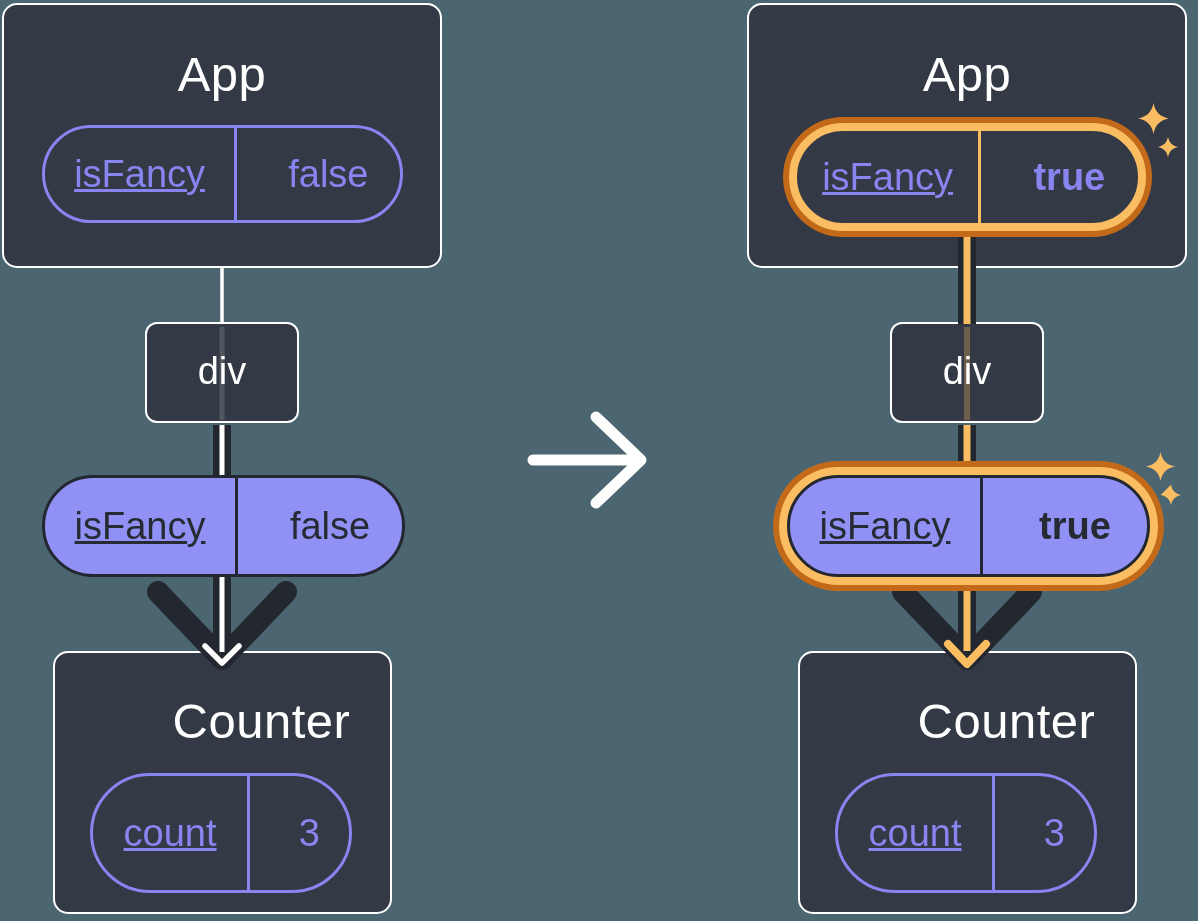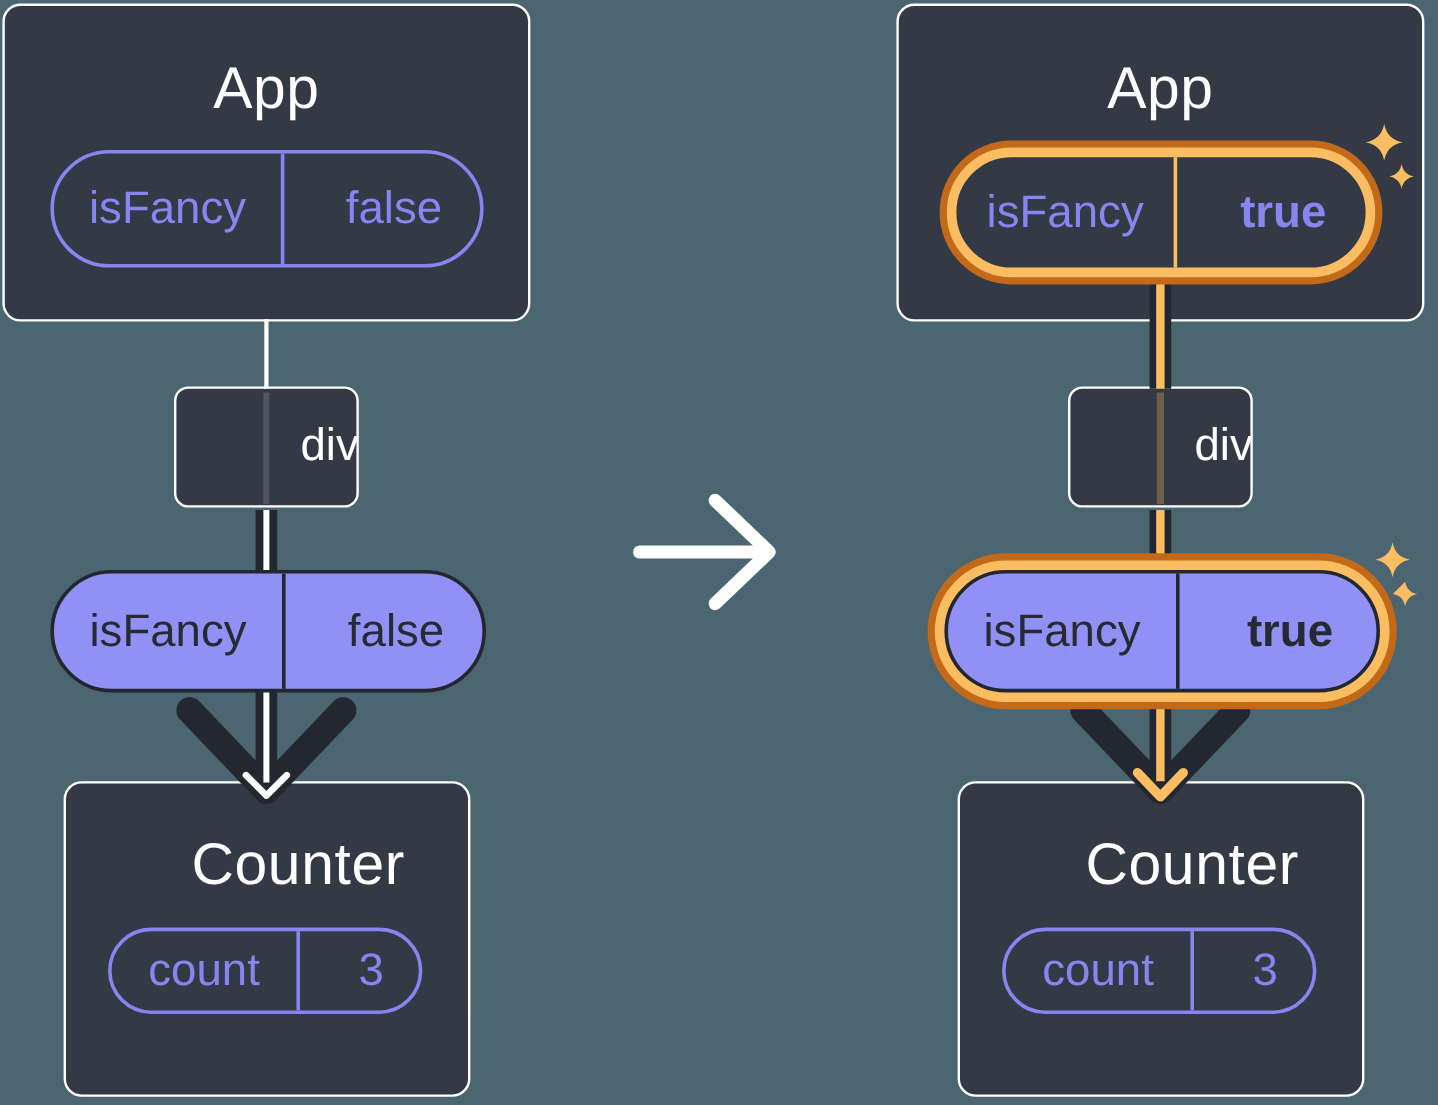--- a/index.html
+++ b/index.html
@@ -15,52 +15,52 @@
   #tree-before{left:0;}
   #tree-after{left:745px;}
 
   .card{position:absolute;background:var(--card,#343946);border:2.5px solid var(--white,#fff);z-index:1;}
   .app-card{left:2px;top:3px;width:440px;height:265px;border-radius:15px;}
   .div-card{left:145px;top:322px;width:154px;height:101px;border-radius:12px;}
   .counter-card{left:53px;top:651px;width:339px;height:263px;border-radius:15px;}
 
   .title{position:absolute;color:var(--white,#fff);font-size:49px;font-weight:500;text-align:center;z-index:3;letter-spacing:.5px;}
   .app-title{left:2px;top:54px;width:440px;line-height:40px;}
-  .counter-title{left:50px;top:701px;width:397px;line-height:40px;}
-  .div-label{position:absolute;left:145px;top:322px;width:154px;height:101px;line-height:98px;text-align:right;color:var(--white,#fff);font-size:38px;font-weight:500;z-index:3;}
+  .counter-title{left:63px;top:701px;width:397px;line-height:40px;}
+  .div-label{position:absolute;left:145px;top:322px;width:154px;height:101px;line-height:98px;text-align:center;color:var(--white,#fff);font-size:38px;font-weight:500;z-index:3;}
 
   .connectors,.next-arrow,.sparkle{position:absolute;pointer-events:none;}
   .connectors{left:0;top:0;width:460px;height:921px;z-index:2;}
   .connectors path{fill:none;}
   .edge-white{stroke:var(--white,#fff);stroke-width:3.5;}
   .trace-white{stroke:rgba(255,255,255,.15);stroke-width:5;}
   .trace-orange{stroke:rgba(250,189,98,.3);stroke-width:6;}
   .shaft-dark{stroke:var(--dark,#23272F);stroke-width:18;}
   .chev-dark{stroke:var(--dark,#23272F);stroke-width:22;stroke-linecap:round;stroke-linejoin:round;}
   .core-white{stroke:var(--white,#fff);stroke-width:5;}
   .tip-white{stroke:var(--white,#fff);stroke-width:5.5;stroke-linecap:round;stroke-linejoin:round;}
   .core-orange{stroke:var(--orange-light,#FABD62);stroke-width:7;}
   .tip-orange{stroke:var(--orange-light,#FABD62);stroke-width:8;stroke-linecap:round;stroke-linejoin:round;}
 
   .pill{position:absolute;display:flex;align-items:stretch;border-radius:999px;z-index:3;font-size:38px;}
   .pill .cell{display:flex;align-items:center;justify-content:center;}
-  .pill .name{flex:1.32;}
+  .pill .name{flex:1.32;text-decoration:underline;}
   .pill .value{flex:1;padding-left:20px;}
   .pill .divider{width:2.5px;background:var(--purple,#8885F0);}
   .outline-pill{border:3px solid var(--purple,#8885F0);color:var(--purple,#8885F0);background:transparent;}
   .app-pill{left:42px;top:125px;width:361px;height:98px;}
   .fill-pill{left:42px;top:475px;width:363px;height:102px;background:var(--purple-fill,#9190F4);
              border:3px solid var(--dark,#23272F);color:var(--text-on-purple,#262B33);}
   .fill-pill .divider{width:3px;background:var(--dark,#23272F);}
   .ring-top{left:44px;top:123px;width:357px;height:108px;background:var(--card,#343946);
             border:8px solid var(--orange-light,#FABD62);box-shadow:0 0 0 6px var(--orange,#C2691A);
             color:var(--purple,#8885F0);}
   .ring-top .divider{width:2.5px;background:var(--orange-light,#FABD62);}
   .ring-mid{box-shadow:0 0 0 8px var(--orange-light,#FABD62),0 0 0 14px var(--orange,#C2691A);}
-  .counter-pill{left:90px;top:773px;width:262px;height:72px;}
+  .counter-pill{left:90px;top:773px;width:262px;height:120px;}
   .counter-pill .name{flex:1.94;}
   .bold{font-weight:700;}
 
   .next-arrow{left:518px;top:402px;z-index:2;}
   .next-arrow path{fill:none;stroke:var(--white,#fff);stroke-width:11;stroke-linecap:round;stroke-linejoin:round;}
   .sparkle{z-index:4;}
   .sparkle path{fill:var(--orange-light,#FABD62);}
   .sp-top-big{left:392px;top:102px;}
   .sp-top-small{left:412px;top:136px;}
   .sp-mid-big{left:400px;top:451px;}

